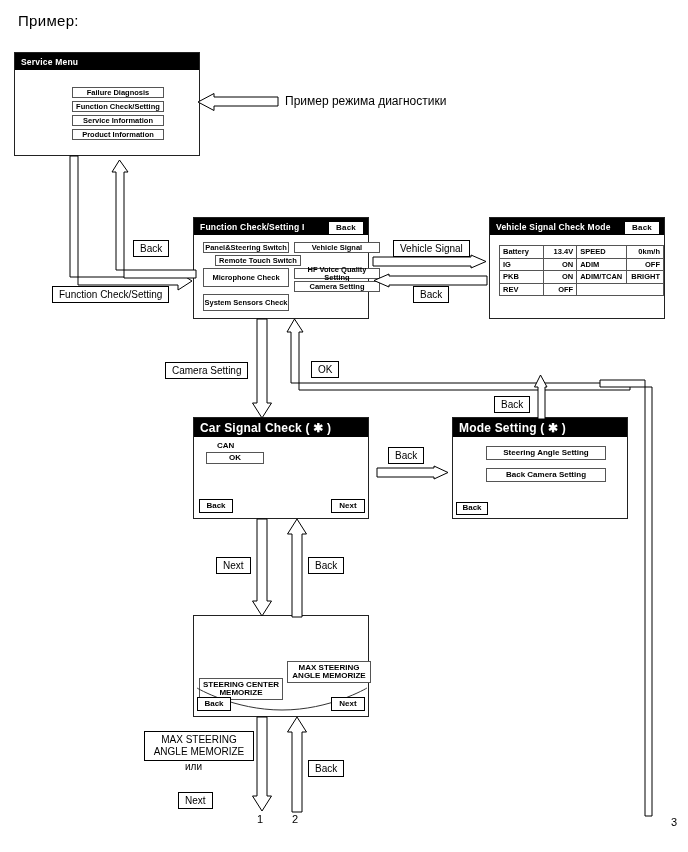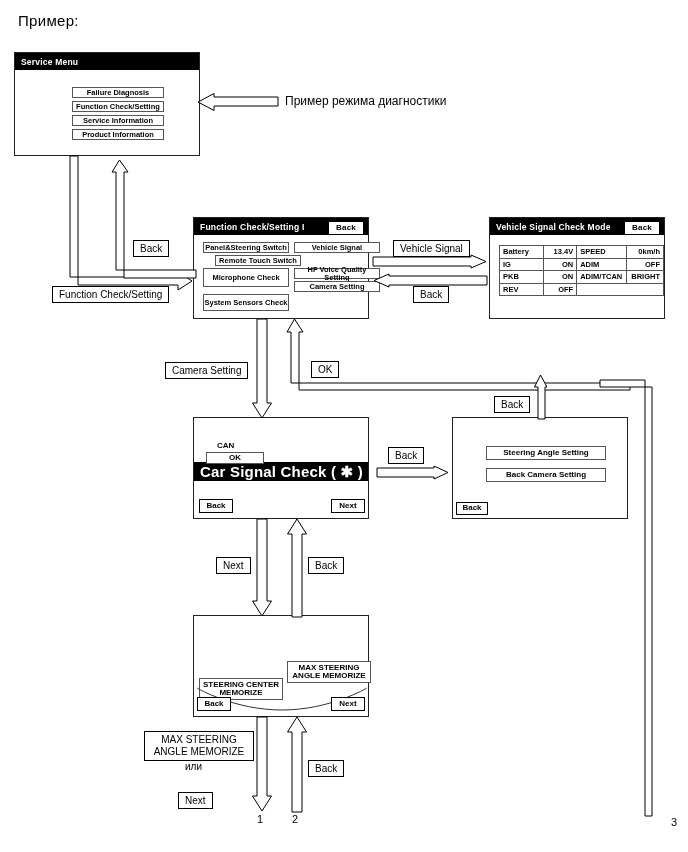--- a/index.html
+++ b/index.html
@@ -21,21 +21,21 @@
   .screen{
     position:absolute;background:#fff;border:1px solid #222;
     box-sizing:border-box;
   }
   .screen-title{
     position:absolute;left:0;top:0;right:0;height:17px;
     background:#000;color:#fff;font-size:8.5px;font-weight:bold;
     display:flex;align-items:center;padding-left:6px;box-sizing:border-box;
     letter-spacing:.2px;
   }
-  .screen-title.tall{height:19px;font-size:15px;margin-top:44px;}
+  .screen-title.tall{height:19px;font-size:12px;}
   .title-back{
     position:absolute;right:4px;top:2.5px;
     background:#fff;color:#000;border:1px solid #000;
     font-size:8px;font-weight:bold;padding:0 7px;line-height:12px;
   }
 
   
   .mbtn{
     position:absolute;box-sizing:border-box;
     border:1px solid #555;background:#fff;
@@ -141,20 +141,23 @@
   <div class="screen-title tall">
     <span>Car Signal Check ( ✱ )</span>
   </div>
   <div class="can-label" style="left:23px;top:23px;">CAN</div>
   <div class="mbtn big" style="left:12px;top:34px;width:58px;height:12px;">OK</div>
   <div class="mbtn big" style="left:5px;top:81px;width:34px;height:14px;border:1px solid #000;">Back</div>
   <div class="mbtn big" style="left:137px;top:81px;width:34px;height:14px;border:1px solid #000;">Next</div>
 </div>
 
 <div class="screen" style="left:452px;top:417px;width:176px;height:102px;">
+  <div class="screen-title tall">
+    <span>Mode Setting ( ✱ )</span>
+  </div>
   <div class="mbtn big" style="left:33px;top:28px;width:120px;height:14px;">Steering Angle Setting</div>
   <div class="mbtn big" style="left:33px;top:50px;width:120px;height:14px;">Back Camera Setting</div>
   <div class="mbtn big" style="left:3px;top:84px;width:32px;height:13px;border:1px solid #000;">Back</div>
 </div>
 
 <div class="screen" style="left:193px;top:615px;width:176px;height:102px;">
   <div class="mbtn big" style="left:5px;top:62px;width:84px;height:22px;">STEERING CENTER MEMORIZE</div>
   <div class="mbtn big" style="left:93px;top:45px;width:84px;height:22px;">MAX STEERING ANGLE MEMORIZE</div>
 
   <div class="abs" style="left:0;top:70px;width:176px;height:26px;">

